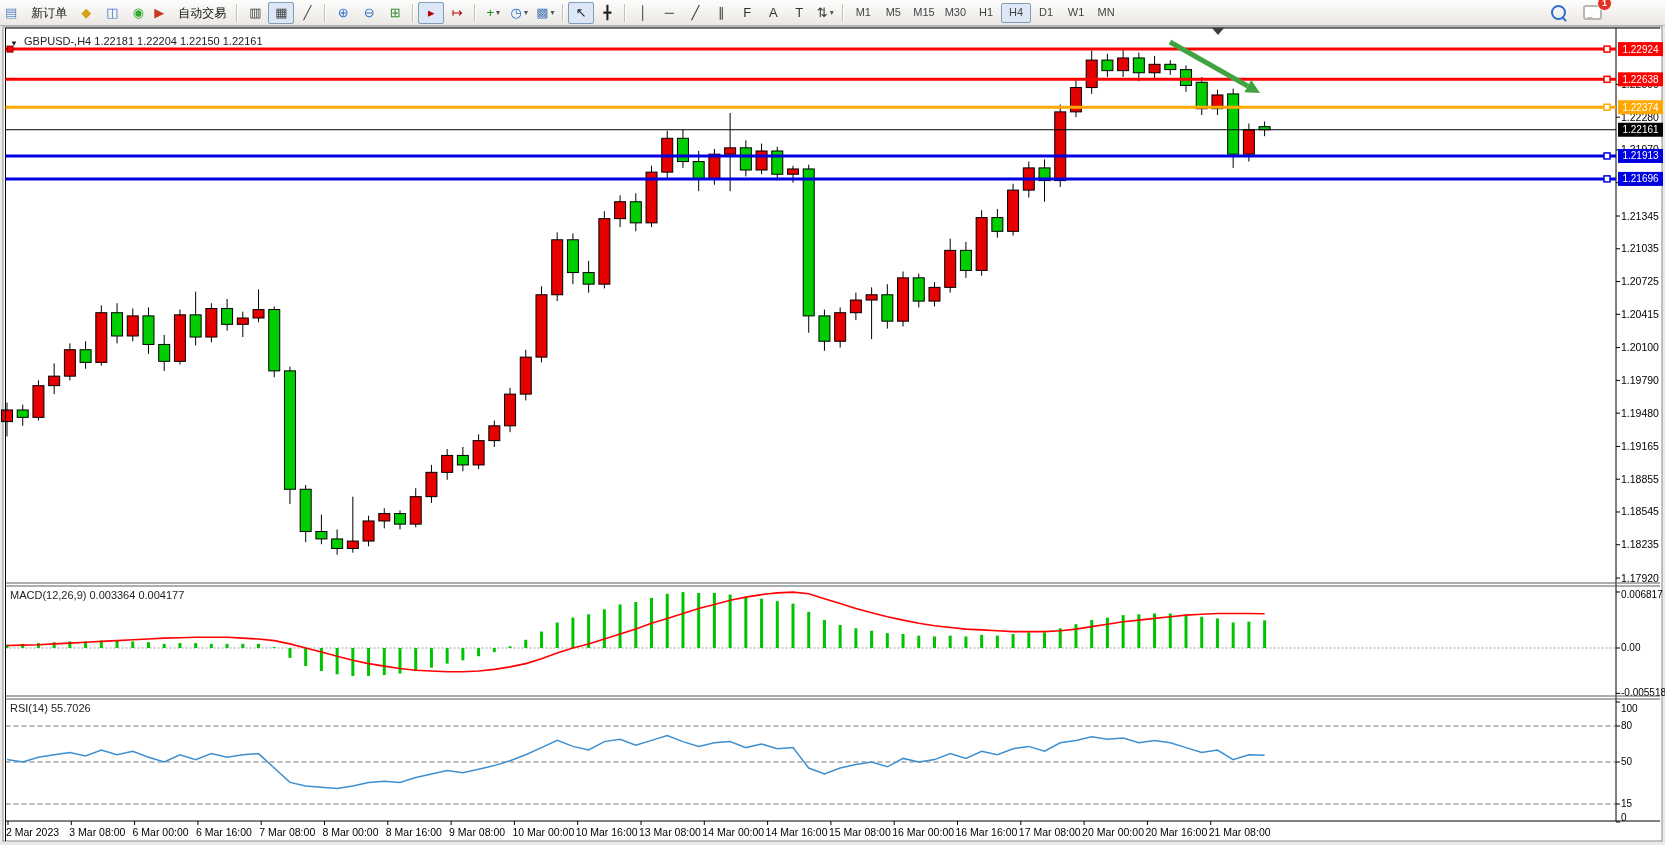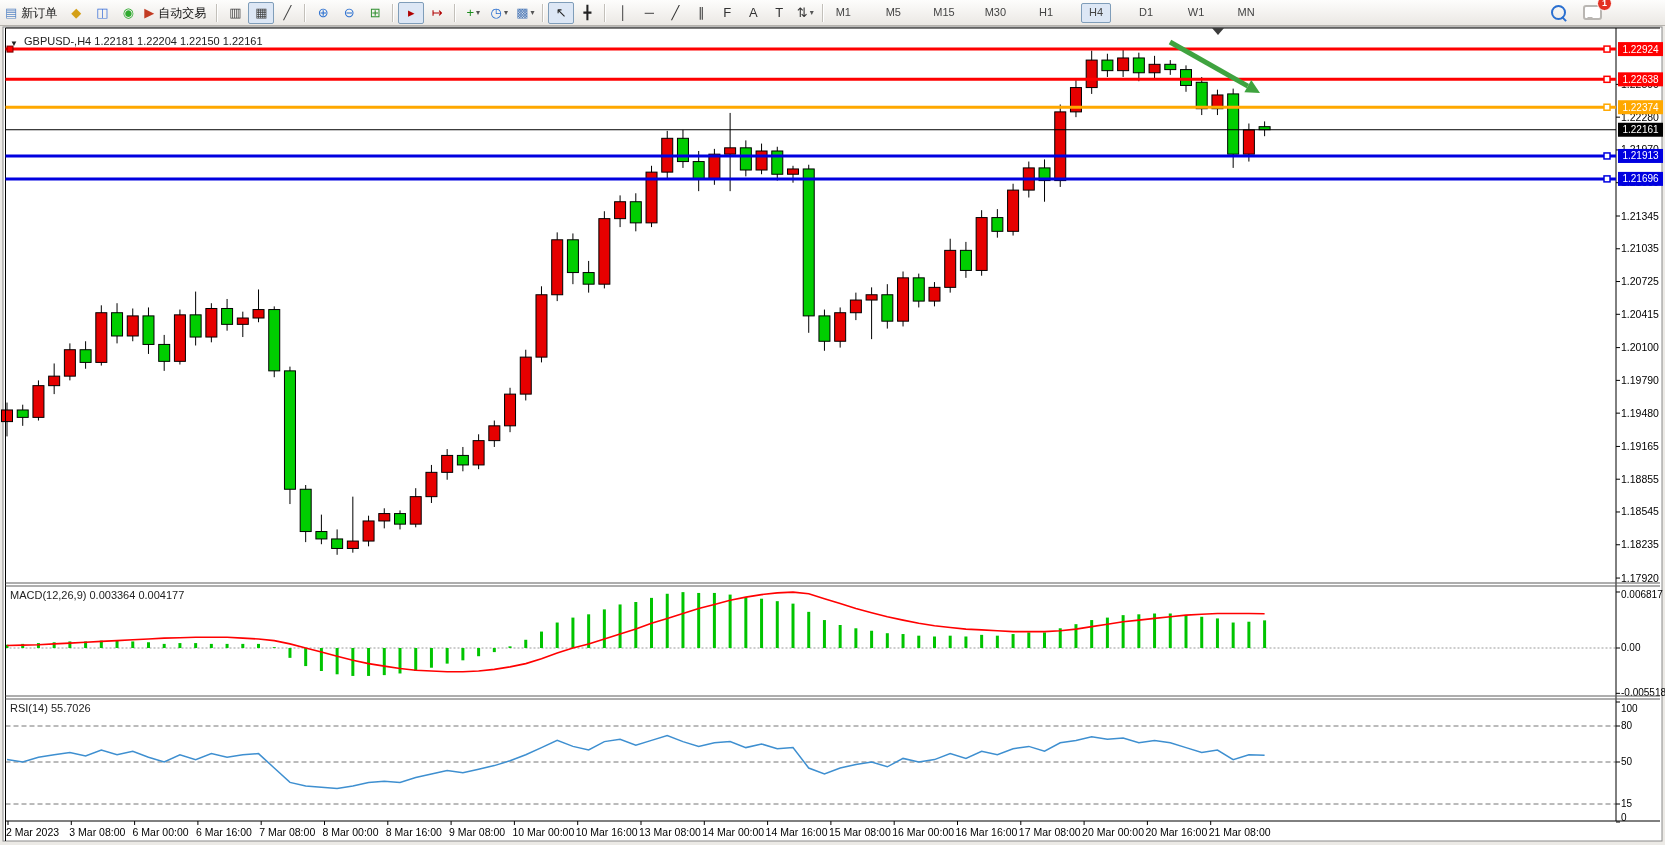--- a/index.html
+++ b/index.html
@@ -1,21 +1,21 @@
 <!DOCTYPE html>
 <html><head>
 <meta charset="utf-8">
 <style>
   html,body{margin:0;padding:0;}
   body{width:1665px;height:845px;overflow:hidden;background:#eceae6;font-family:"Liberation Sans",sans-serif;}
   .toolbar{height:26px;display:flex;align-items:center;background:linear-gradient(#fdfdfc,#ebe8e4);border-bottom:1px solid #b5b2ad;padding:0 2px;box-sizing:border-box;}
   .tb-btn{height:20px;min-width:20px;display:inline-flex;align-items:center;justify-content:center;border:1px solid transparent;border-radius:2px;font-size:13px;line-height:1;margin:0;padding:0 2px;cursor:default;color:#333;}
   .tb-btn.pressed{background:#dde7f5;border:1px solid #7f9db9;}
   .tb-sep{width:1px;height:18px;background:#c3c0ba;margin:0 4px;border-right:1px solid #fff;}
-  .tb-label{font-size:12px;color:#111;margin:0 3px 0 4px;white-space:nowrap;}
+  .tb-label{font-size:12px;color:#111;margin:0 3px 0 14px;white-space:nowrap;}
   .tf-btn{font-size:11px;color:#444;padding:0 4px;height:18px;}
   .caret{font-size:8px;color:#555;margin-left:2px;}
   .tb-right{margin-left:auto;display:flex;align-items:center;margin-right:58px;gap:8px;}
   .search-glass{width:11px;height:11px;border:2px solid #2a6fd0;border-radius:50%;position:relative;display:inline-block;}
   .search-glass::after{content:"";position:absolute;width:2px;height:6px;background:#2a6fd0;left:10px;top:9px;transform:rotate(-45deg);}
   .chat-bubble{width:15px;height:11px;border:2px solid #b9b6b2;border-radius:3px;position:relative;display:inline-block;background:#fff;}
   .chat-bubble::after{content:"";position:absolute;left:2px;top:10px;border:3px solid transparent;border-top-color:#b9b6b2;}
   .badge{position:absolute;right:-8px;top:-7px;background:#e33022;color:#fff;border-radius:50%;width:13px;height:13px;font-size:9px;display:flex;align-items:center;justify-content:center;font-weight:bold;border:1px solid #fff;}
   .chat-wrap{position:relative;}
   svg{display:block;}
@@ -115,21 +115,21 @@
       </span>
       <span class="tb-btn">
         <span style="color: rgb(51, 51, 51);">T</span>
       </span>
       <span class="tb-btn">
         <span style="color: rgb(51, 51, 51);">⇅</span>
         <span class="caret">▾</span>
       </span>
       <span class="tb-sep"></span>
     </div>
-  <div id="tb-tf" style="display:flex;align-items:center;gap:20px;">
+  <div id="tb-tf" style="display:flex;align-items:center;">
       <span class="tb-btn tf-btn">M1</span>
       <span class="tb-btn tf-btn">M5</span>
       <span class="tb-btn tf-btn">M15</span>
       <span class="tb-btn tf-btn">M30</span>
       <span class="tb-btn tf-btn">H1</span>
       <span class="tb-btn tf-btn pressed">H4</span>
       <span class="tb-btn tf-btn">D1</span>
       <span class="tb-btn tf-btn">W1</span>
       <span class="tb-btn tf-btn">MN</span>
     </div>

